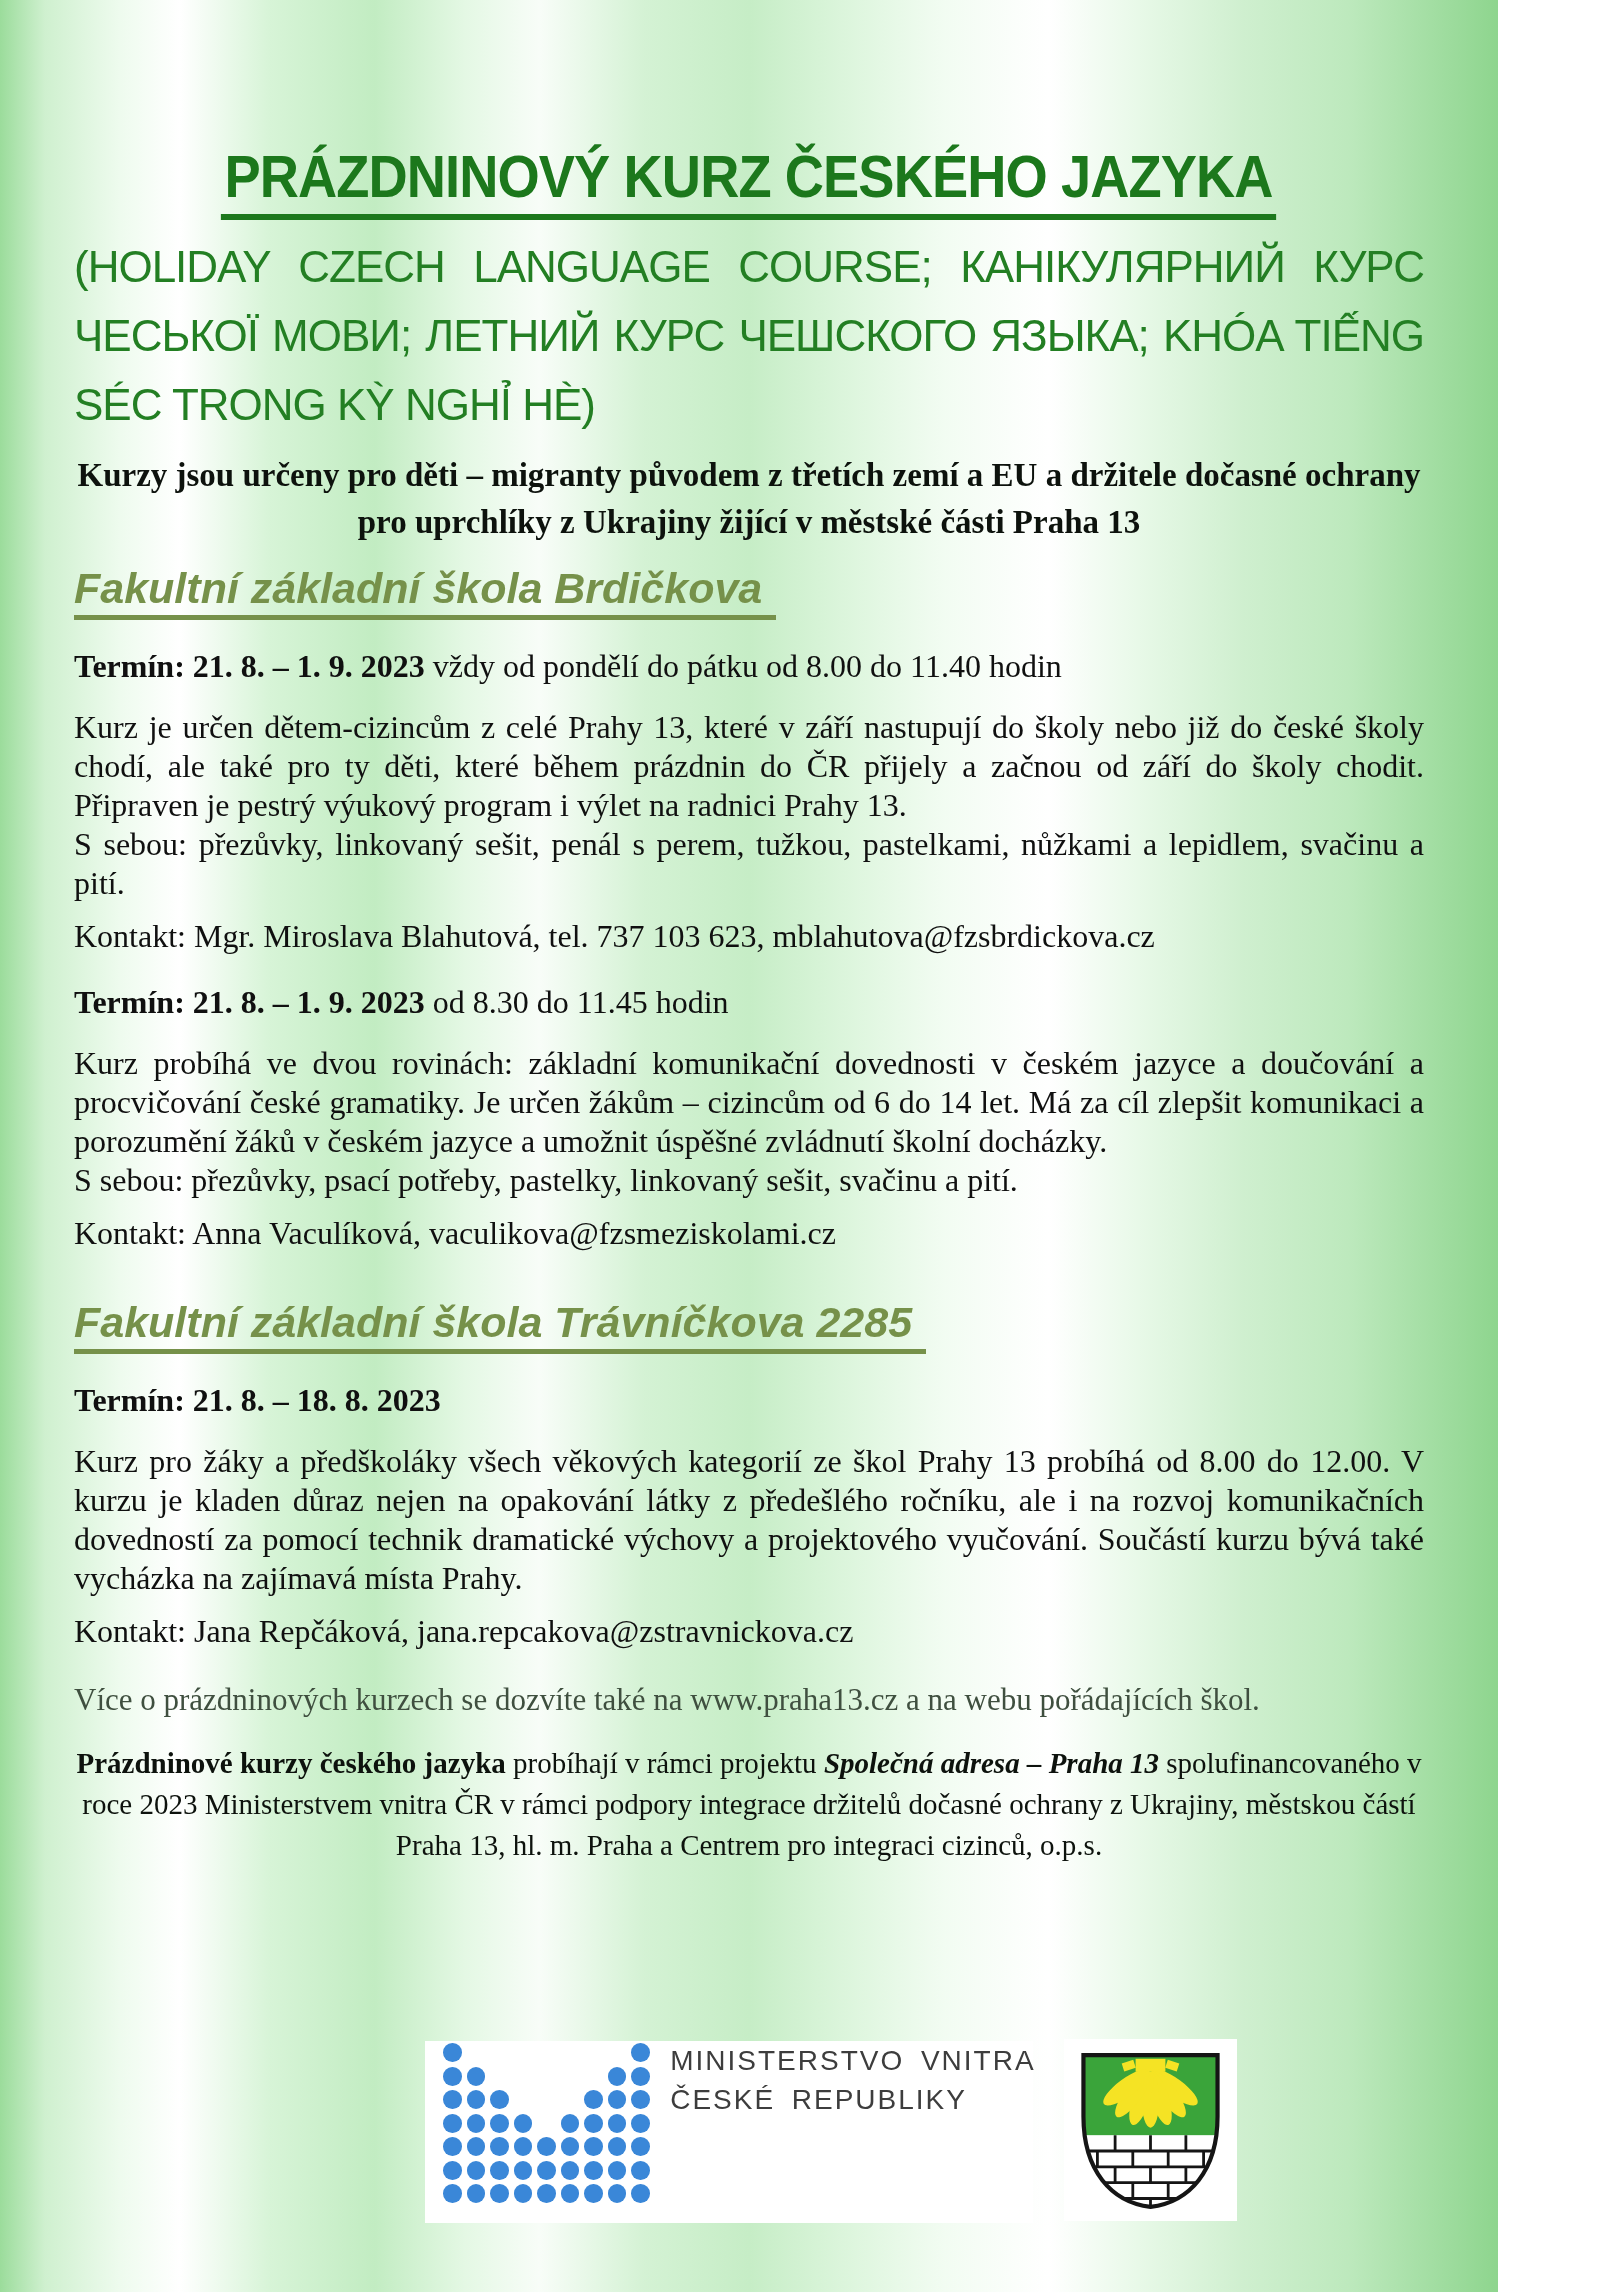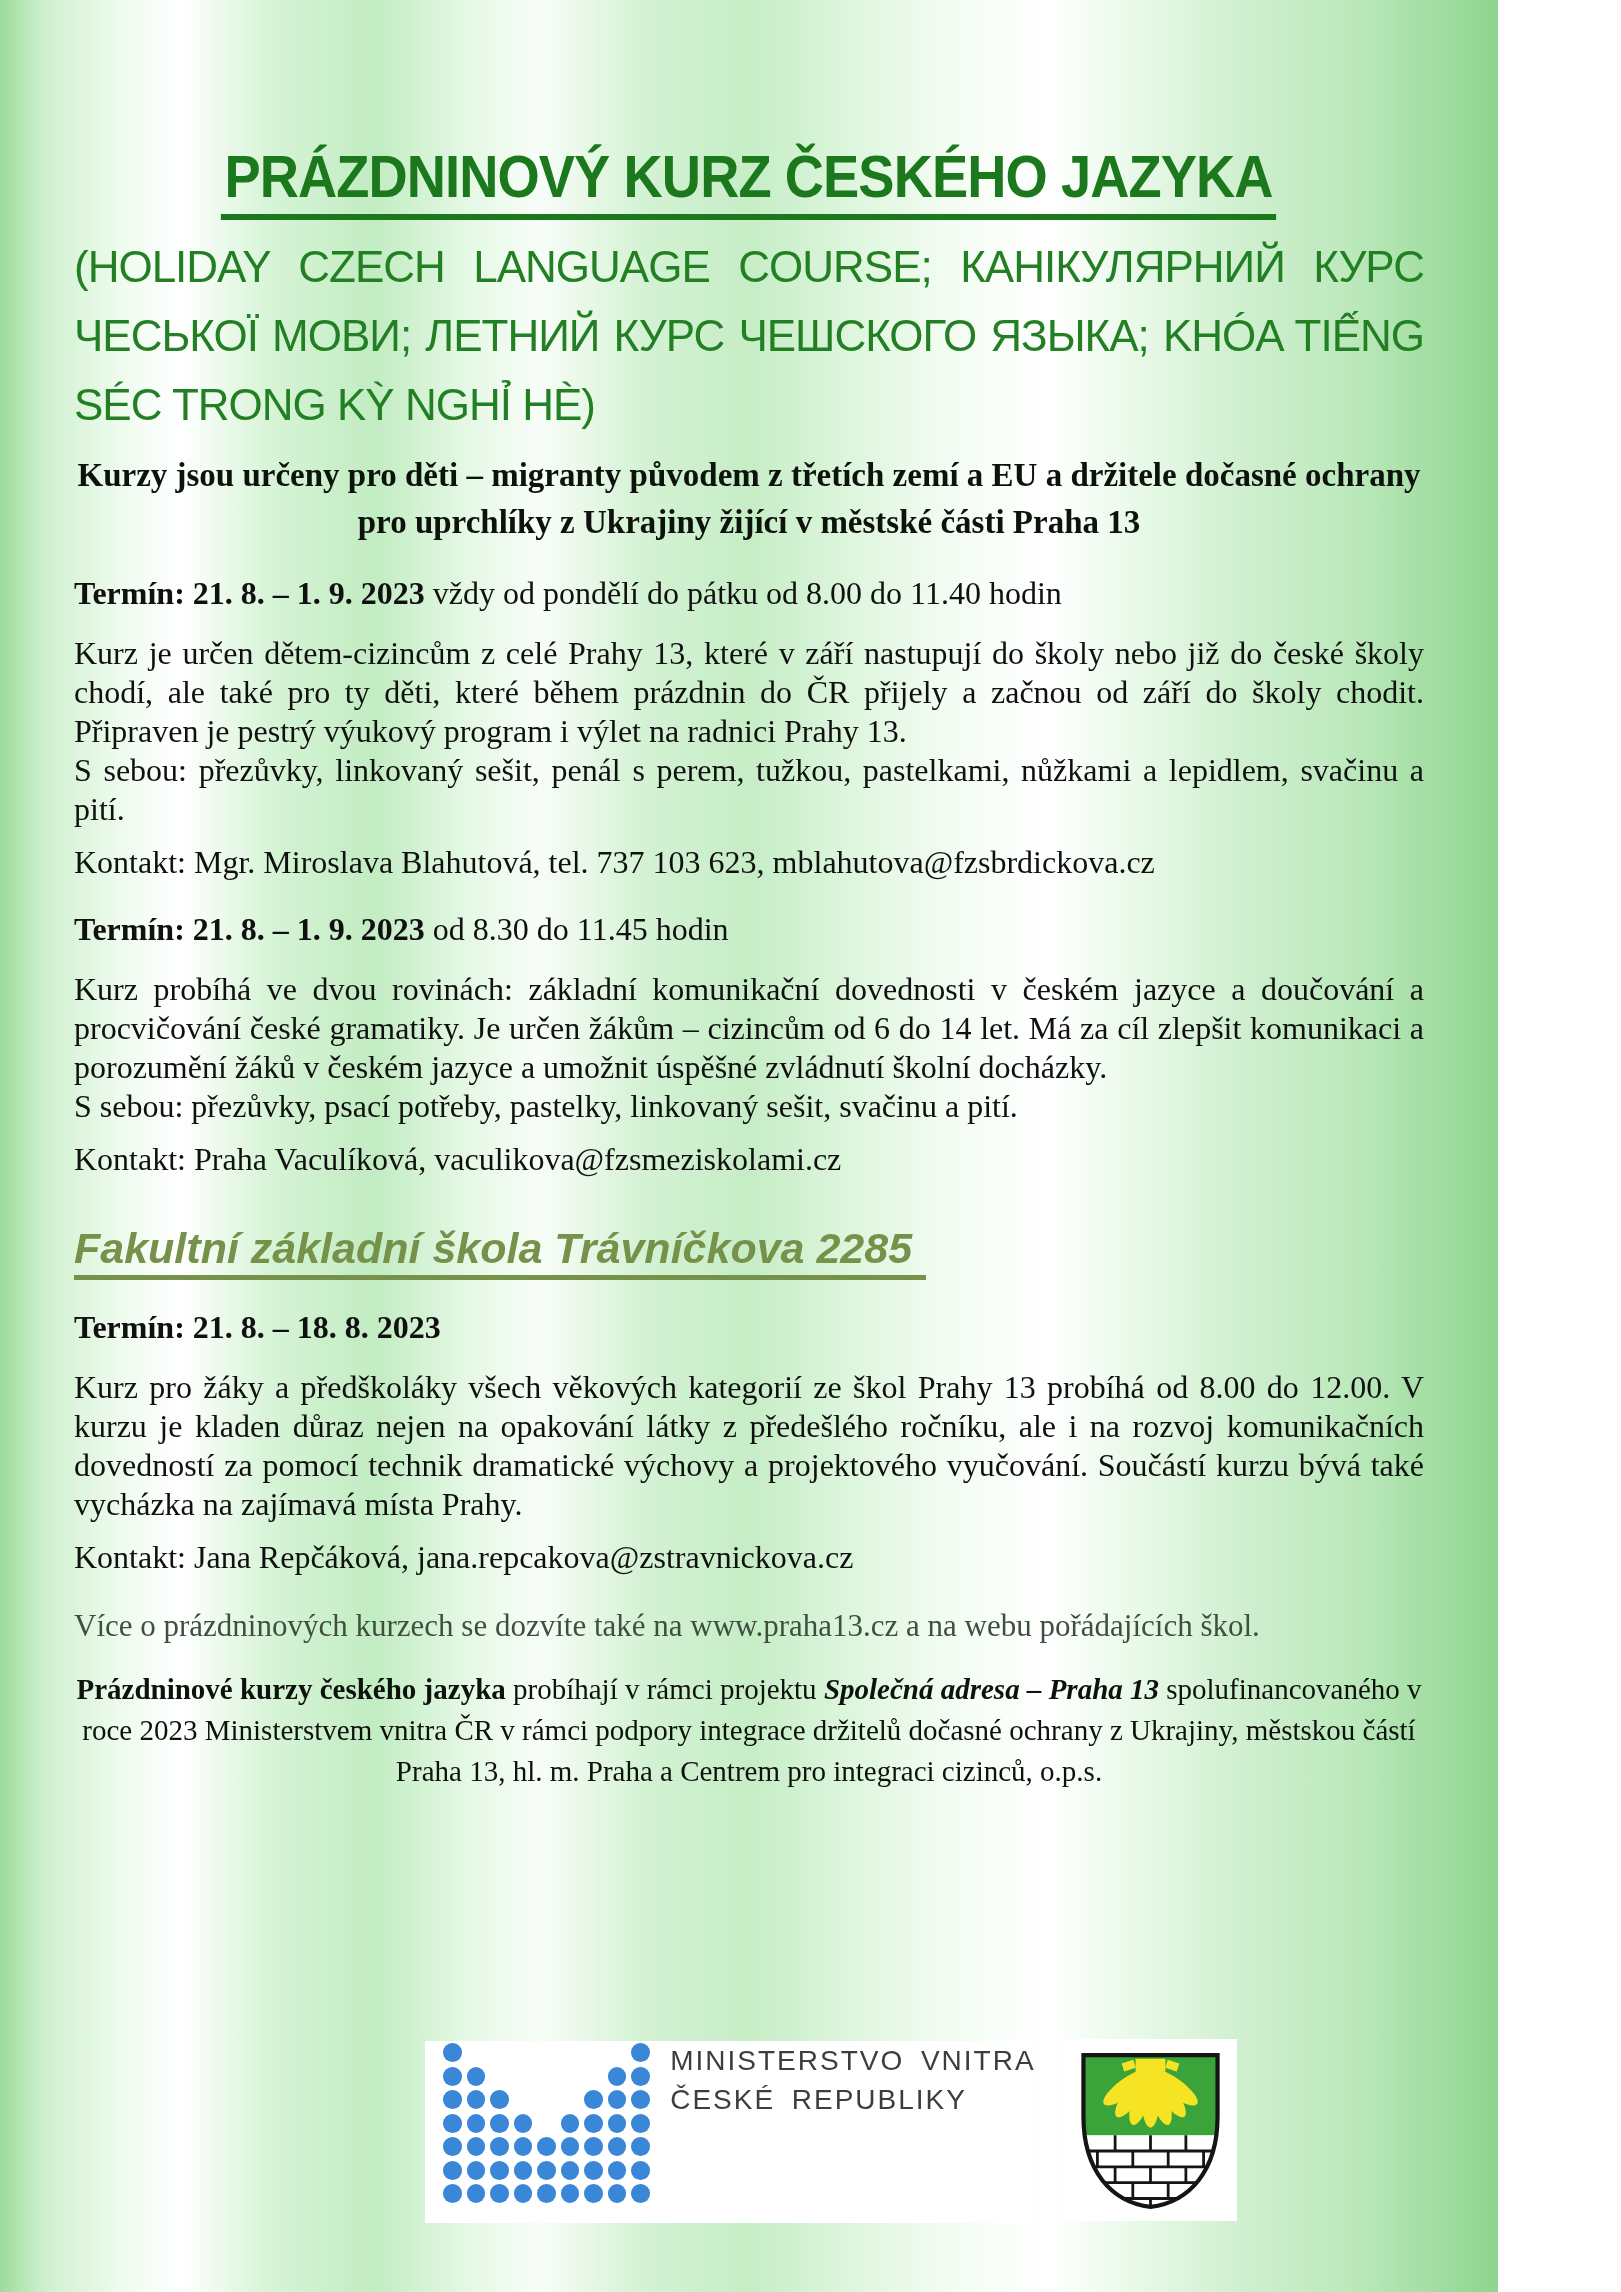--- a/index.html
+++ b/index.html
@@ -107,39 +107,42 @@
 
   <div class="title-row">
     <span class="title-text">PRÁZDNINOVÝ KURZ ČESKÉHO JAZYKA</span>
   </div>
 
   <div class="subtitle">(HOLIDAY CZECH LANGUAGE COURSE; КАНІКУЛЯРНИЙ КУРС ЧЕСЬКОЇ МОВИ; ЛЕТНИЙ КУРС ЧЕШСКОГО ЯЗЫКА; KHÓA TIẾNG SÉC TRONG KỲ NGHỈ HÈ)</div>
 
   <div class="intro">Kurzy jsou určeny pro děti – migranty původem z třetích zemí a EU a držitele dočasné ochrany pro uprchlíky z Ukrajiny žijící v městské části Praha 13</div>
 
   <div>
+    <div class="sec-h first">
+      <span class="sec-h-text">Fakultní základní škola Brdičkova</span>
+    </div>
     <div class="term">
       <span class="term-bold">Termín: 21. 8. – 1. 9. 2023</span><span> vždy od pondělí do pátku od 8.00 do 11.40 hodin</span>
     </div>
     <div class="para">
       <div>Kurz je určen dětem-cizincům z celé Prahy 13, které v září nastupují do školy nebo již do české školy chodí, ale také pro ty děti, které během prázdnin do ČR přijely a začnou od září do školy chodit. Připraven je pestrý výukový program i výlet na radnici Prahy 13.</div>
       <div>S sebou: přezůvky, linkovaný sešit, penál s perem, tužkou, pastelkami, nůžkami a lepidlem, svačinu a pití.</div>
     </div>
     <div class="contact">Kontakt: Mgr. Miroslava Blahutová, tel. 737 103 623, mblahutova@fzsbrdickova.cz</div>
   </div>
 
   <div>
     <div class="term">
       <span class="term-bold">Termín: 21. 8. – 1. 9. 2023</span><span> od 8.30 do 11.45 hodin</span>
     </div>
     <div class="para">
       <div>Kurz probíhá ve dvou rovinách: základní komunikační dovednosti v českém jazyce a doučování a procvičování české gramatiky. Je určen žákům – cizincům od 6 do 14 let. Má za cíl zlepšit komunikaci a porozumění žáků v českém jazyce a umožnit úspěšné zvládnutí školní docházky.</div>
       <div>S sebou: přezůvky, psací potřeby, pastelky, linkovaný sešit, svačinu a pití.</div>
     </div>
-    <div class="contact">Kontakt: Praha Vaculíková, vaculikova@fzsmeziskolami.cz</div>
+    <div class="contact">Kontakt: Anna Vaculíková, vaculikova@fzsmeziskolami.cz</div>
   </div>
 
   <div>
     <div class="sec-h">
       <span class="sec-h-text">Fakultní základní škola Trávníčkova 2285</span>
     </div>
     <div class="term">
       <span class="term-bold">Termín: 21. 8. – 18. 8. 2023</span><span></span>
     </div>
     <div class="para">

